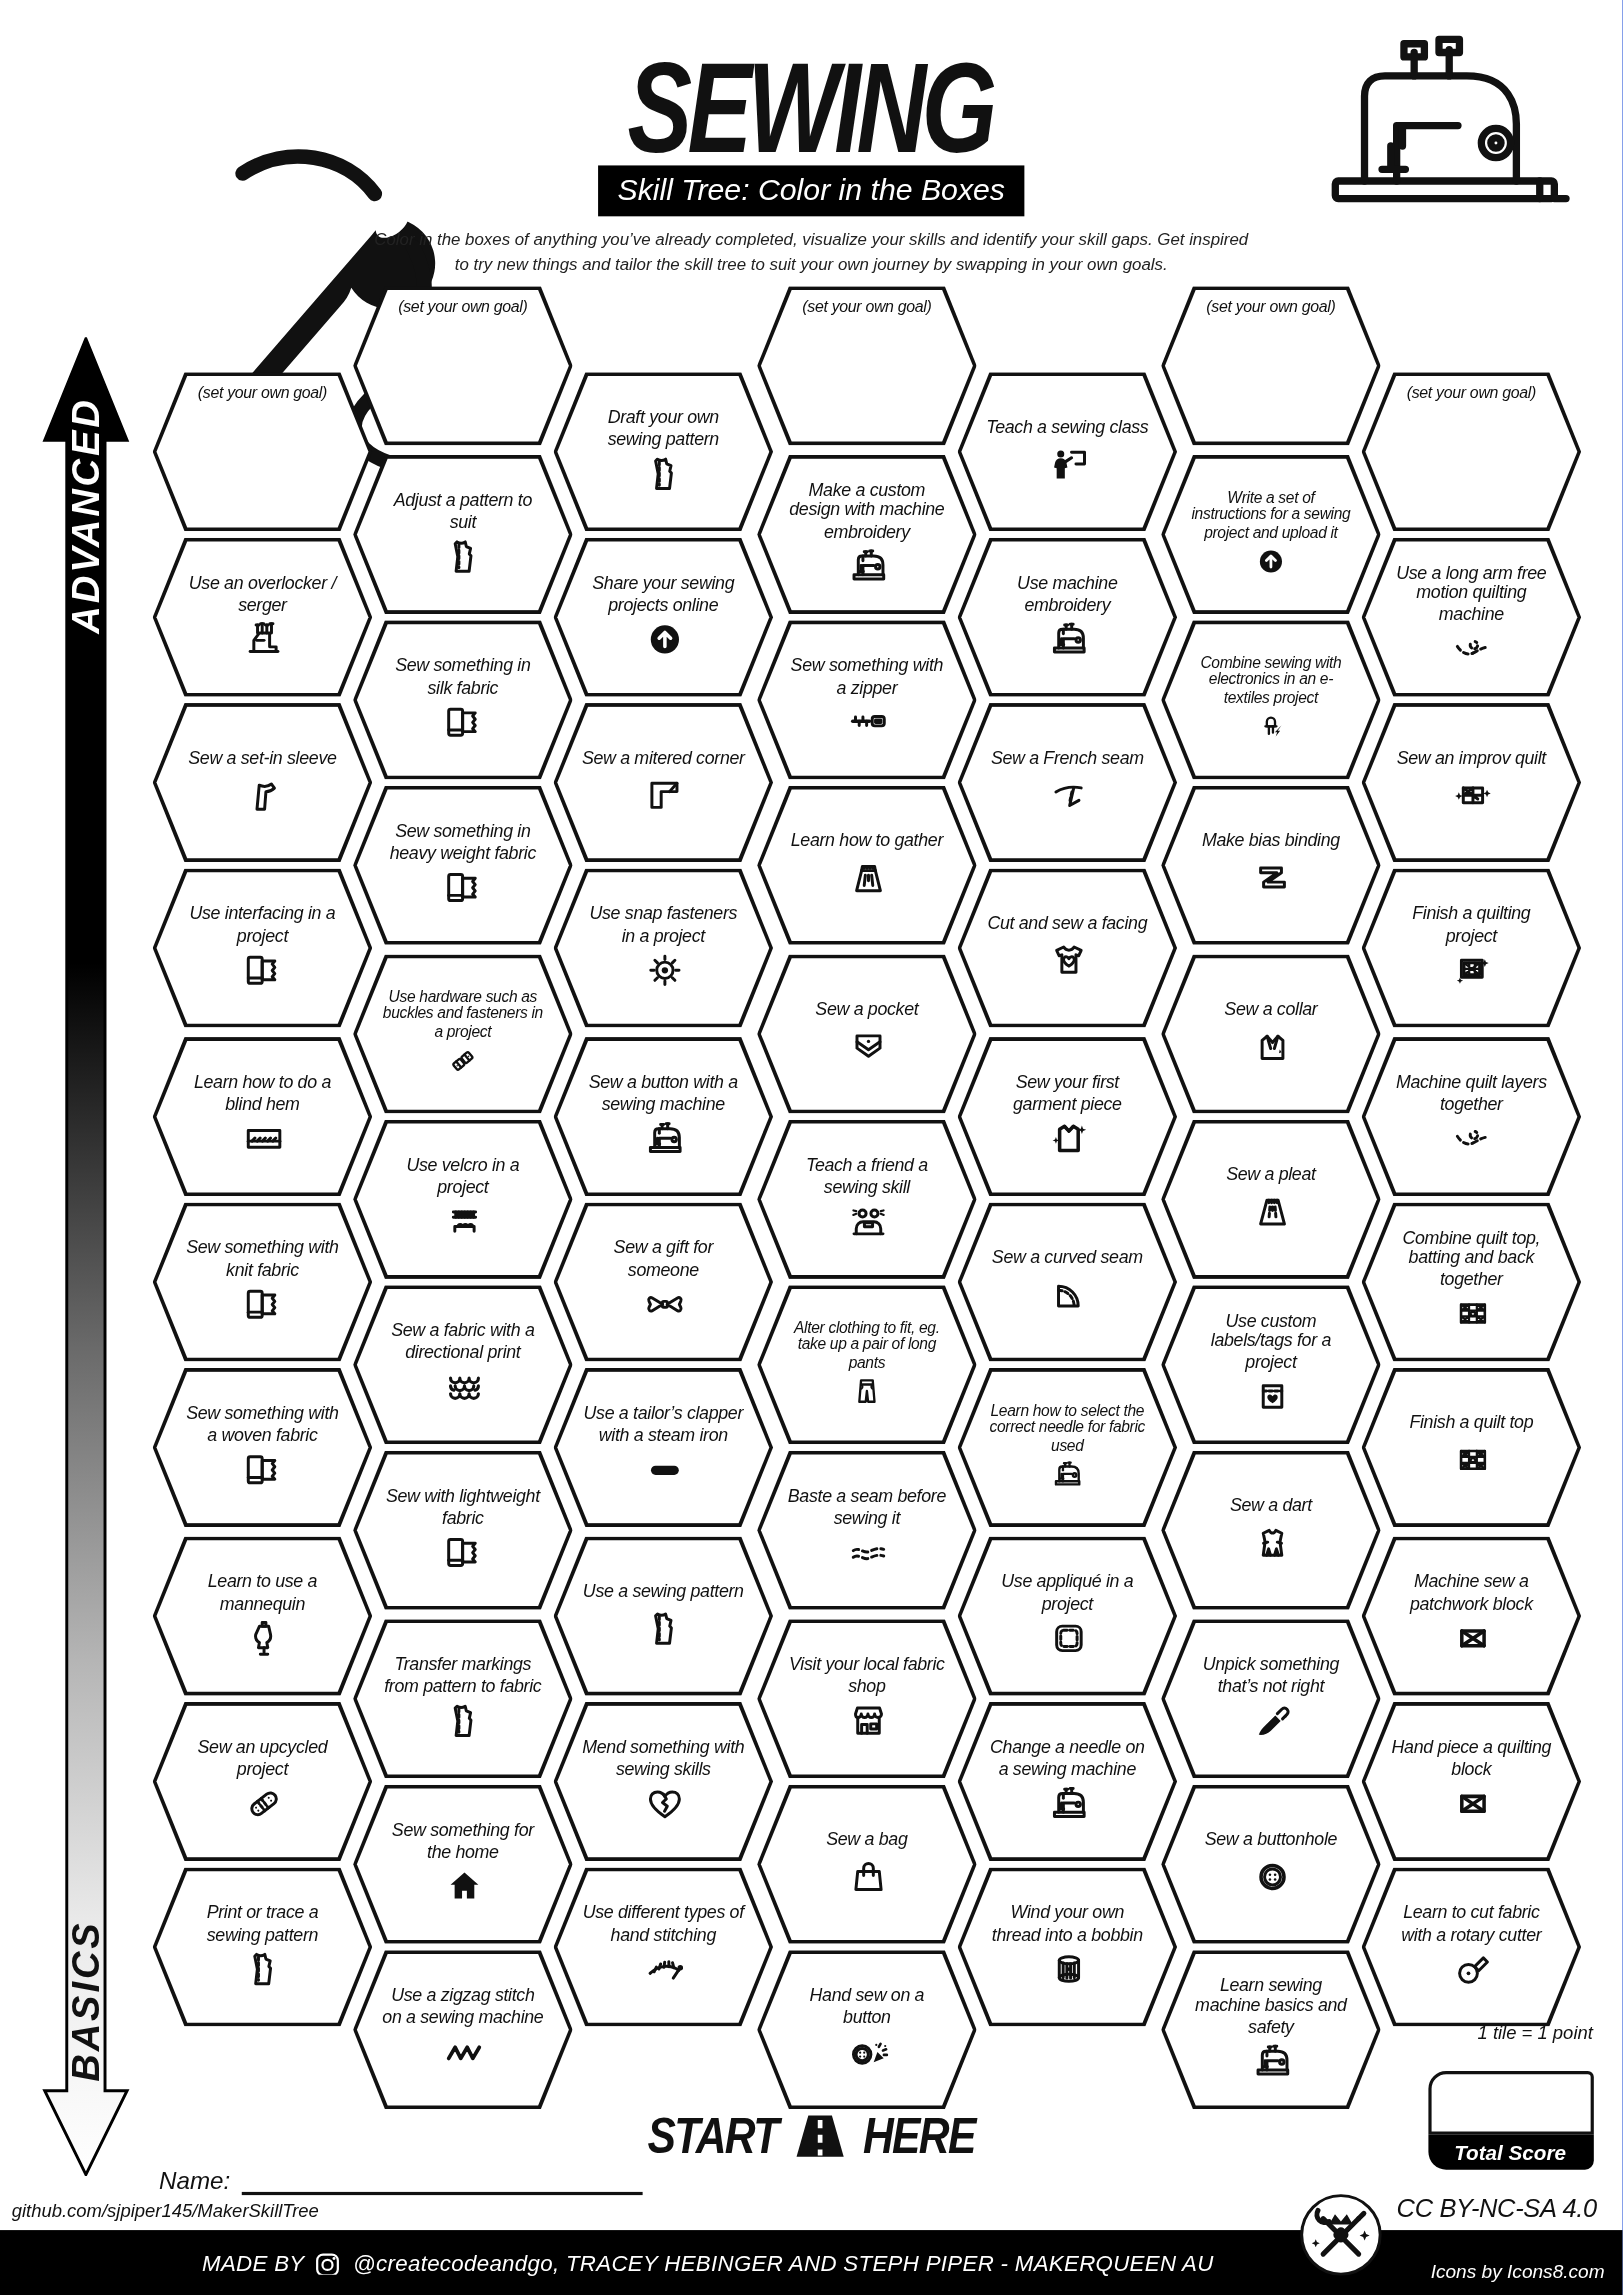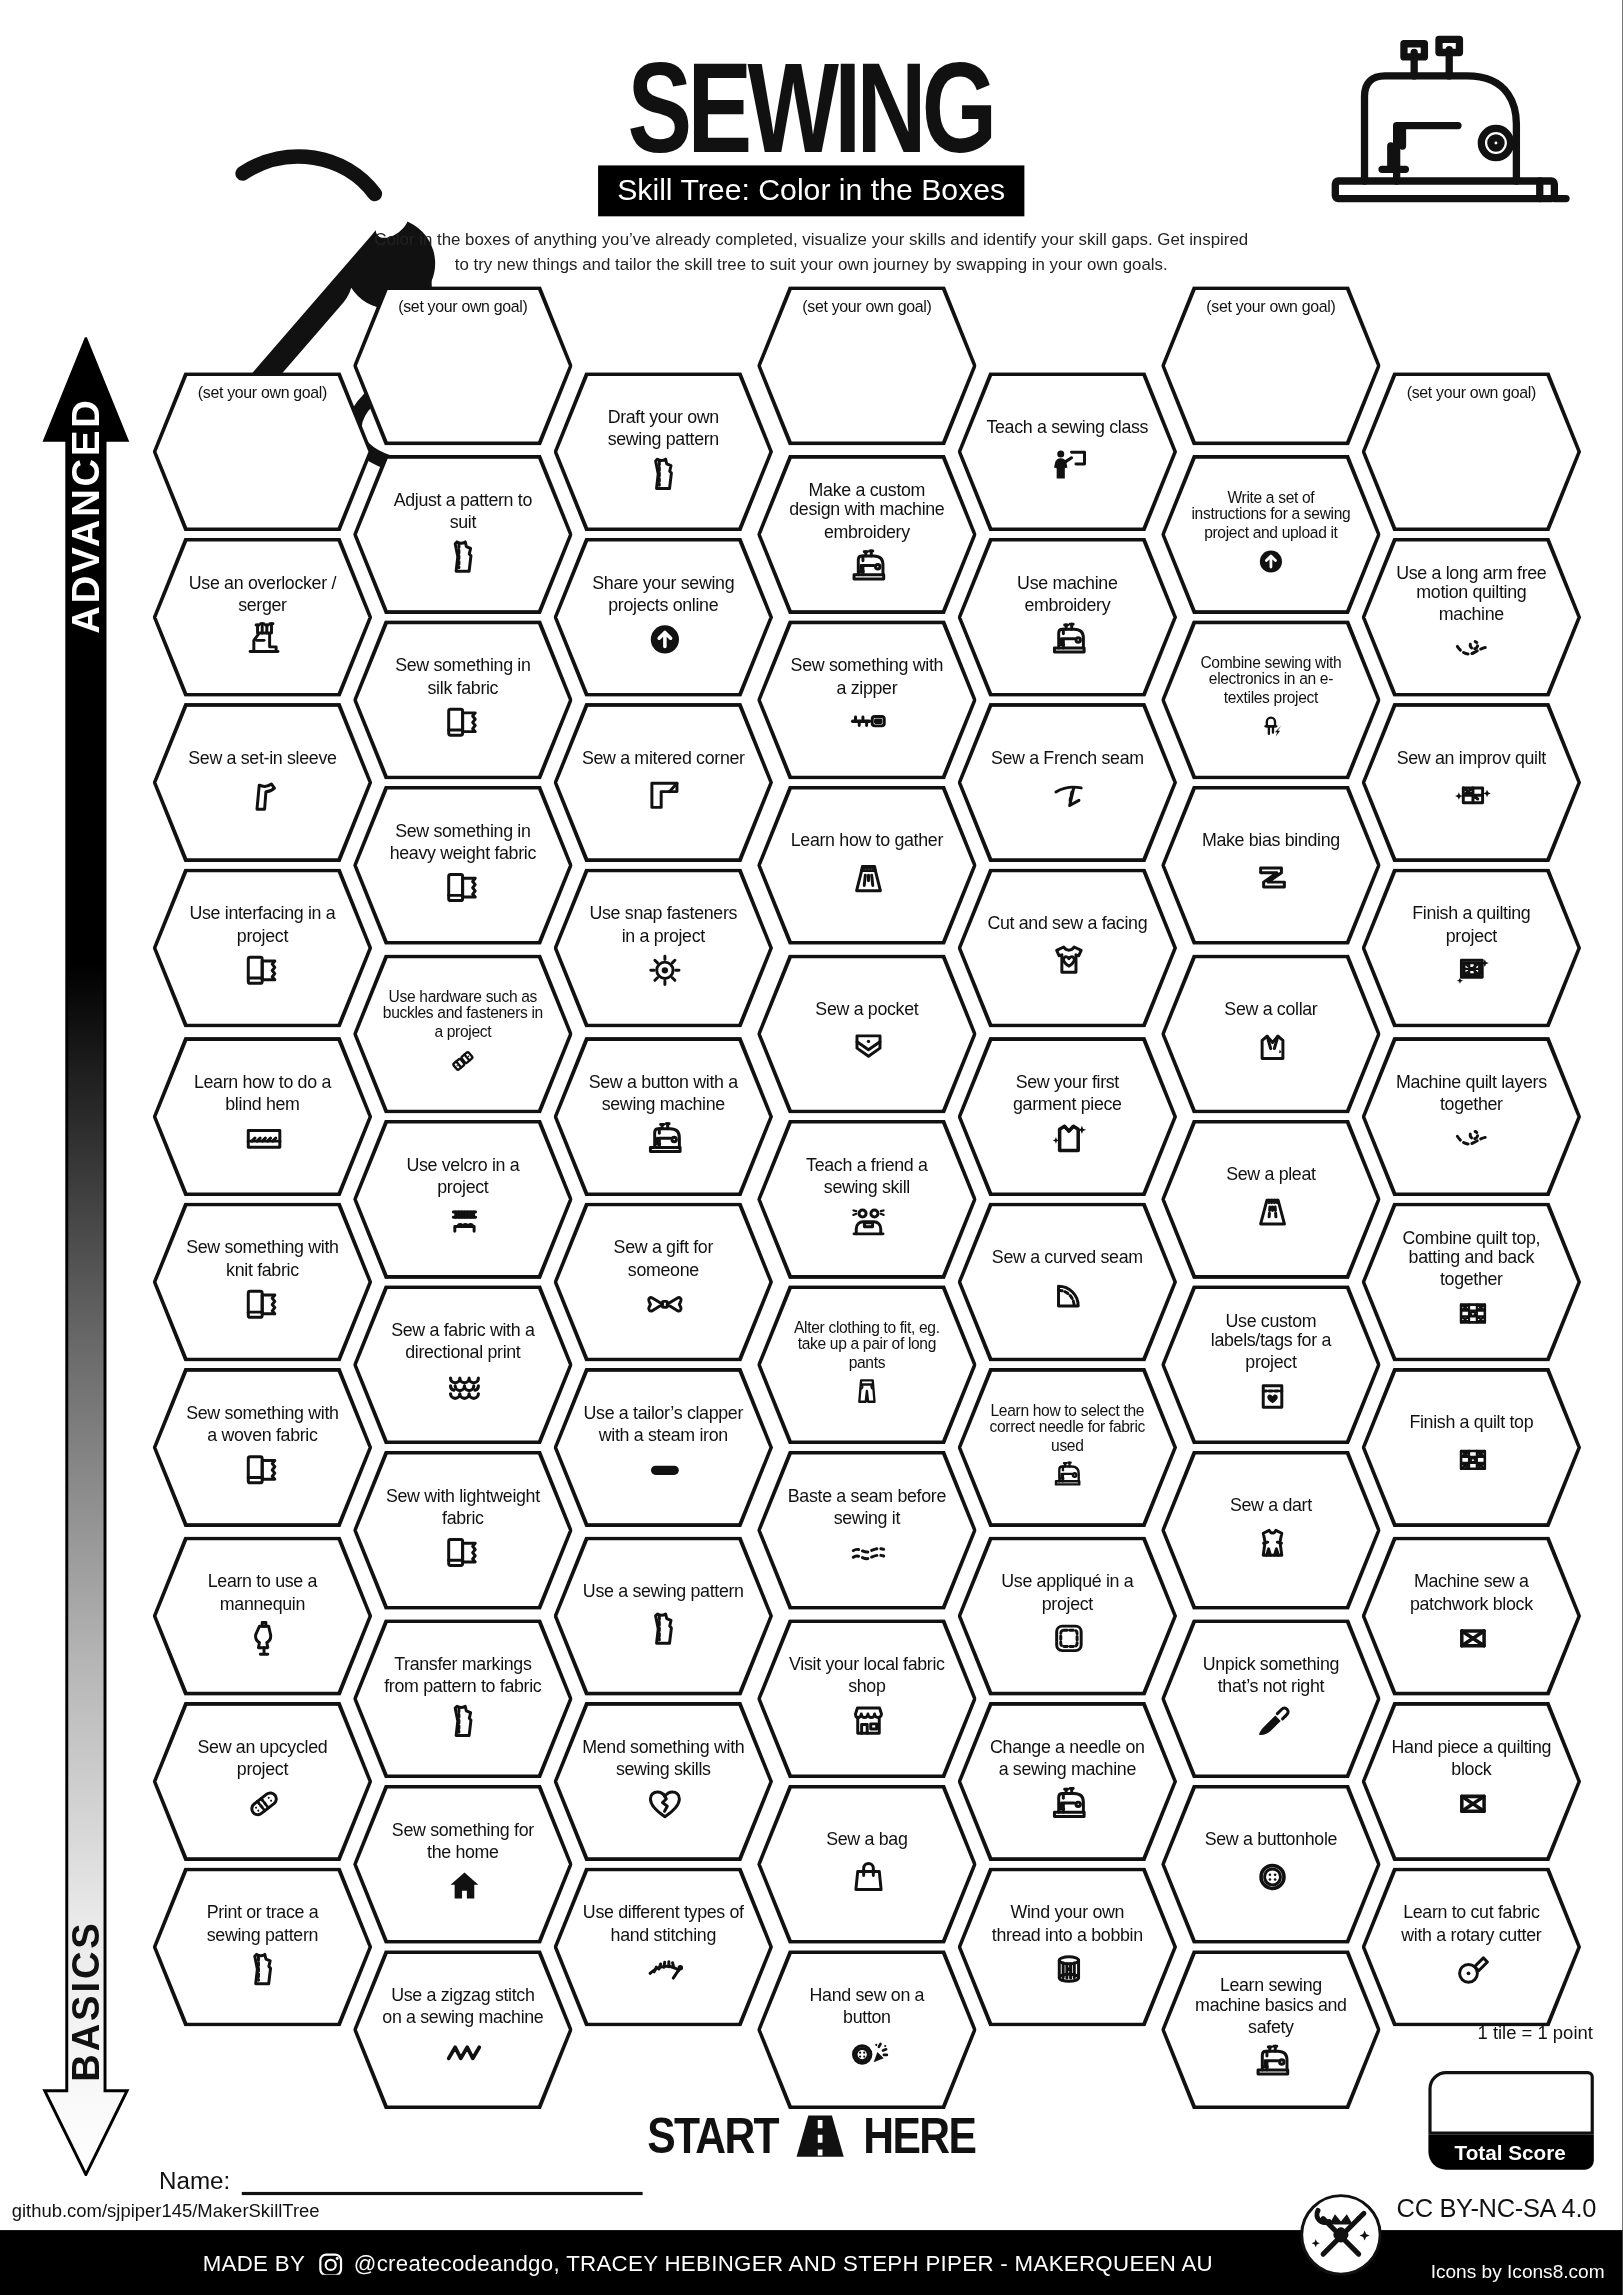--- a/index.html
+++ b/index.html
@@ -1,16 +1,16 @@
 <!DOCTYPE html>
 <html style="font-size:7.4px"><head>
 <meta charset="utf-8">
 <style>
   html,body{margin:0;padding:0;background:#fff;}
-  .viewport{width:1623px;height:2295px;position:relative;overflow:hidden;background:#000000;}
+  .viewport{width:1623px;height:2295px;position:relative;overflow:hidden;background:#1d4ed8;font-style:italic;}
   .page{position:absolute;left:0;top:0;width:510px;height:722px;background:#fff;
         font-family:"Liberation Sans", sans-serif;color:#111;
         transform:scale(3.1813);transform-origin:0 0;}
   .abs{position:absolute;}
   
   .title-wrap{left:139px;right:139px;top:12px;text-align:center;}
   .title{display:inline-block;font-size:29px;font-weight:bold;letter-spacing:-1.4px;
          transform:scale(1.05,1.38);transform-origin:center top;}
   .subtitle-wrap{left:0;right:0;top:52px;display:flex;justify-content:center;}
   .subtitle{background:#000;color:#fff;font-size:9.5px;padding:1.9px 6.5px 2.8px;}

